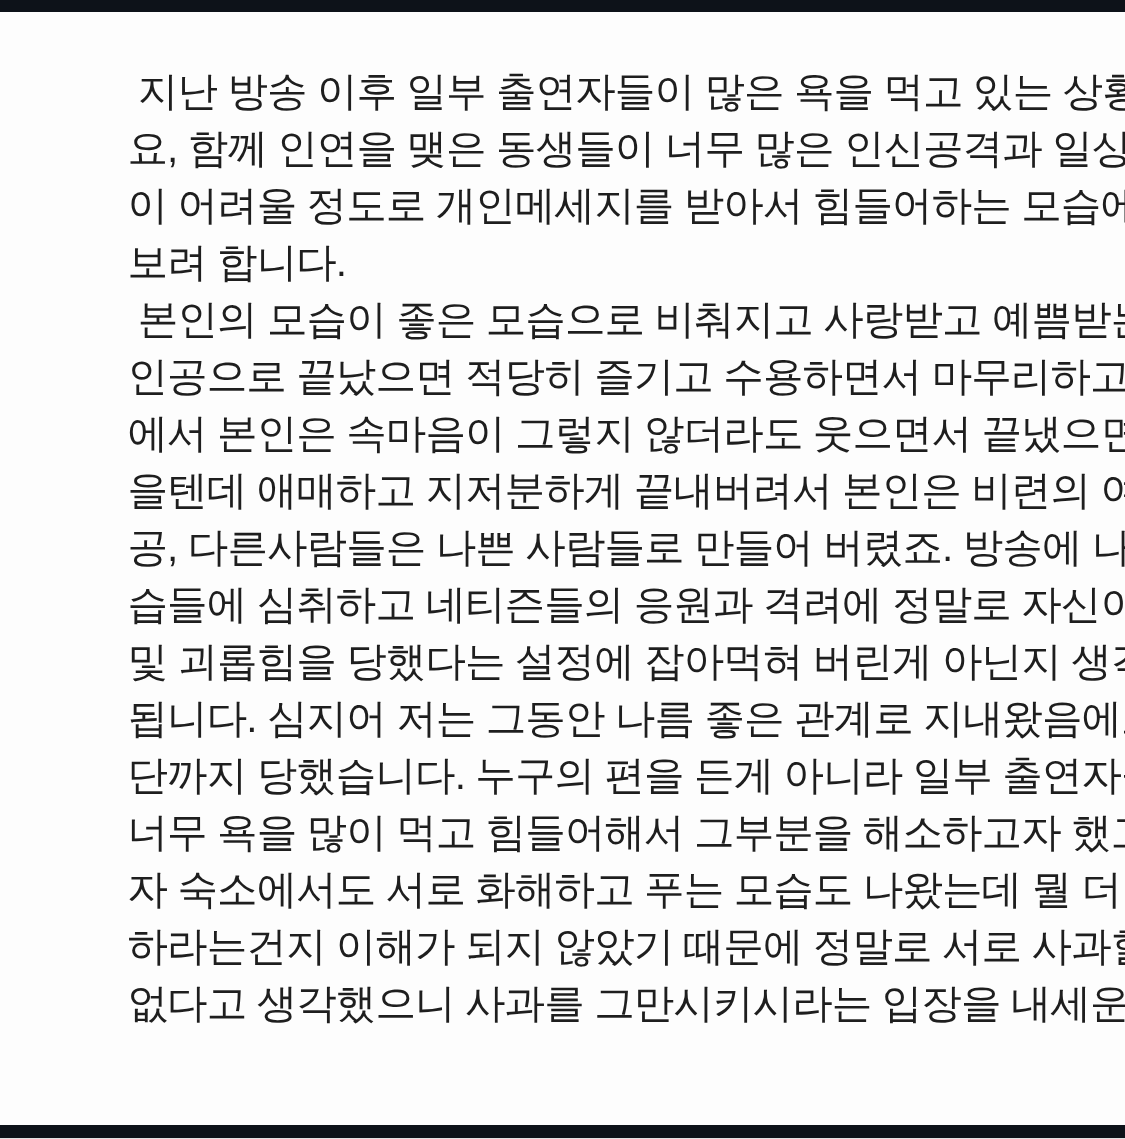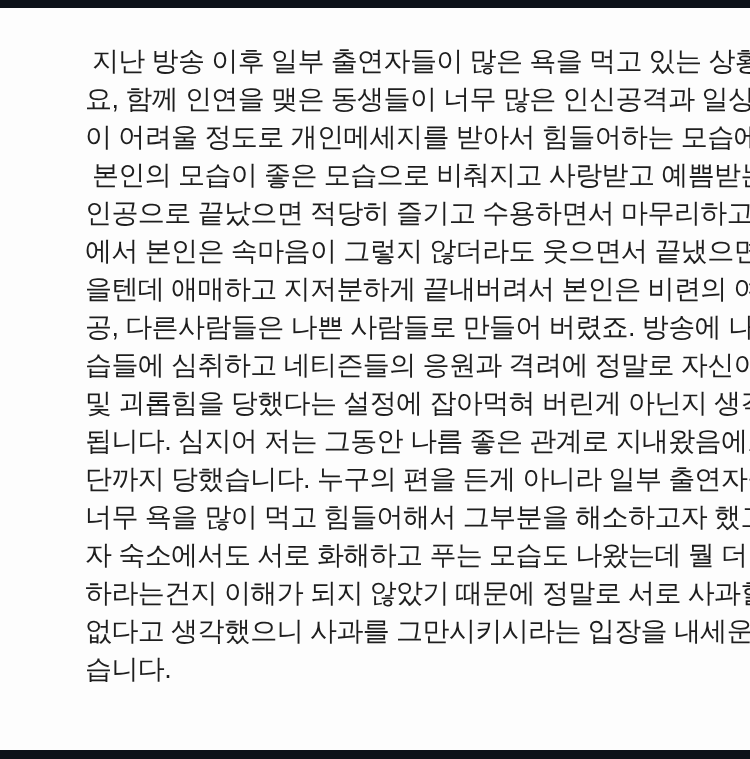--- a/index.html
+++ b/index.html
@@ -42,30 +42,30 @@
 </head>
 <body>
 
 <div class="screen" style="background: rgb(253, 253, 253);">
   <div class="letterbox-bar top" style="background: rgb(13, 18, 25);"></div>
 
   <div class="text-block" style="color: rgb(30, 30, 30);">
       <div class="text-line"> 지난 방송 이후 일부 출연자들이 많은 욕을 먹고 있는 상황인데</div>
       <div class="text-line">요, 함께 인연을 맺은 동생들이 너무 많은 인신공격과 일상생활</div>
       <div class="text-line">이 어려울 정도로 개인메세지를 받아서 힘들어하는 모습에 나서</div>
+      <div class="text-line">보려 합니다.</div>
       <div class="text-line"> 본인의 모습이 좋은 모습으로 비춰지고 사랑받고 예쁨받는 주</div>
       <div class="text-line">인공으로 끝났으면 적당히 즐기고 수용하면서 마무리하고 라방</div>
       <div class="text-line">에서 본인은 속마음이 그렇지 않더라도 웃으면서 끝냈으면 좋았</div>
       <div class="text-line">을텐데 애매하고 지저분하게 끝내버려서 본인은 비련의 여주인</div>
       <div class="text-line">공, 다른사람들은 나쁜 사람들로 만들어 버렸죠. 방송에 나온 모</div>
       <div class="text-line">습들에 심취하고 네티즌들의 응원과 격려에 정말로 자신이 왕따</div>
       <div class="text-line">및 괴롭힘을 당했다는 설정에 잡아먹혀 버린게 아닌지 생각하게</div>
       <div class="text-line">됩니다. 심지어 저는 그동안 나름 좋은 관계로 지내왔음에도 차</div>
       <div class="text-line">단까지 당했습니다. 누구의 편을 든게 아니라 일부 출연자들이</div>
       <div class="text-line">너무 욕을 많이 먹고 힘들어해서 그부분을 해소하고자 했고 각</div>
       <div class="text-line">자 숙소에서도 서로 화해하고 푸는 모습도 나왔는데 뭘 더 사과</div>
       <div class="text-line">하라는건지 이해가 되지 않았기 때문에 정말로 서로 사과할일이</div>
       <div class="text-line">없다고 생각했으니 사과를 그만시키시라는 입장을 내세운거였</div>
-      <div class="text-line">습니다.</div>
     </div>
 
   <div class="letterbox-bar bottom" style="background: rgb(13, 18, 25);"></div>
 </div>
 
 </body></html>

